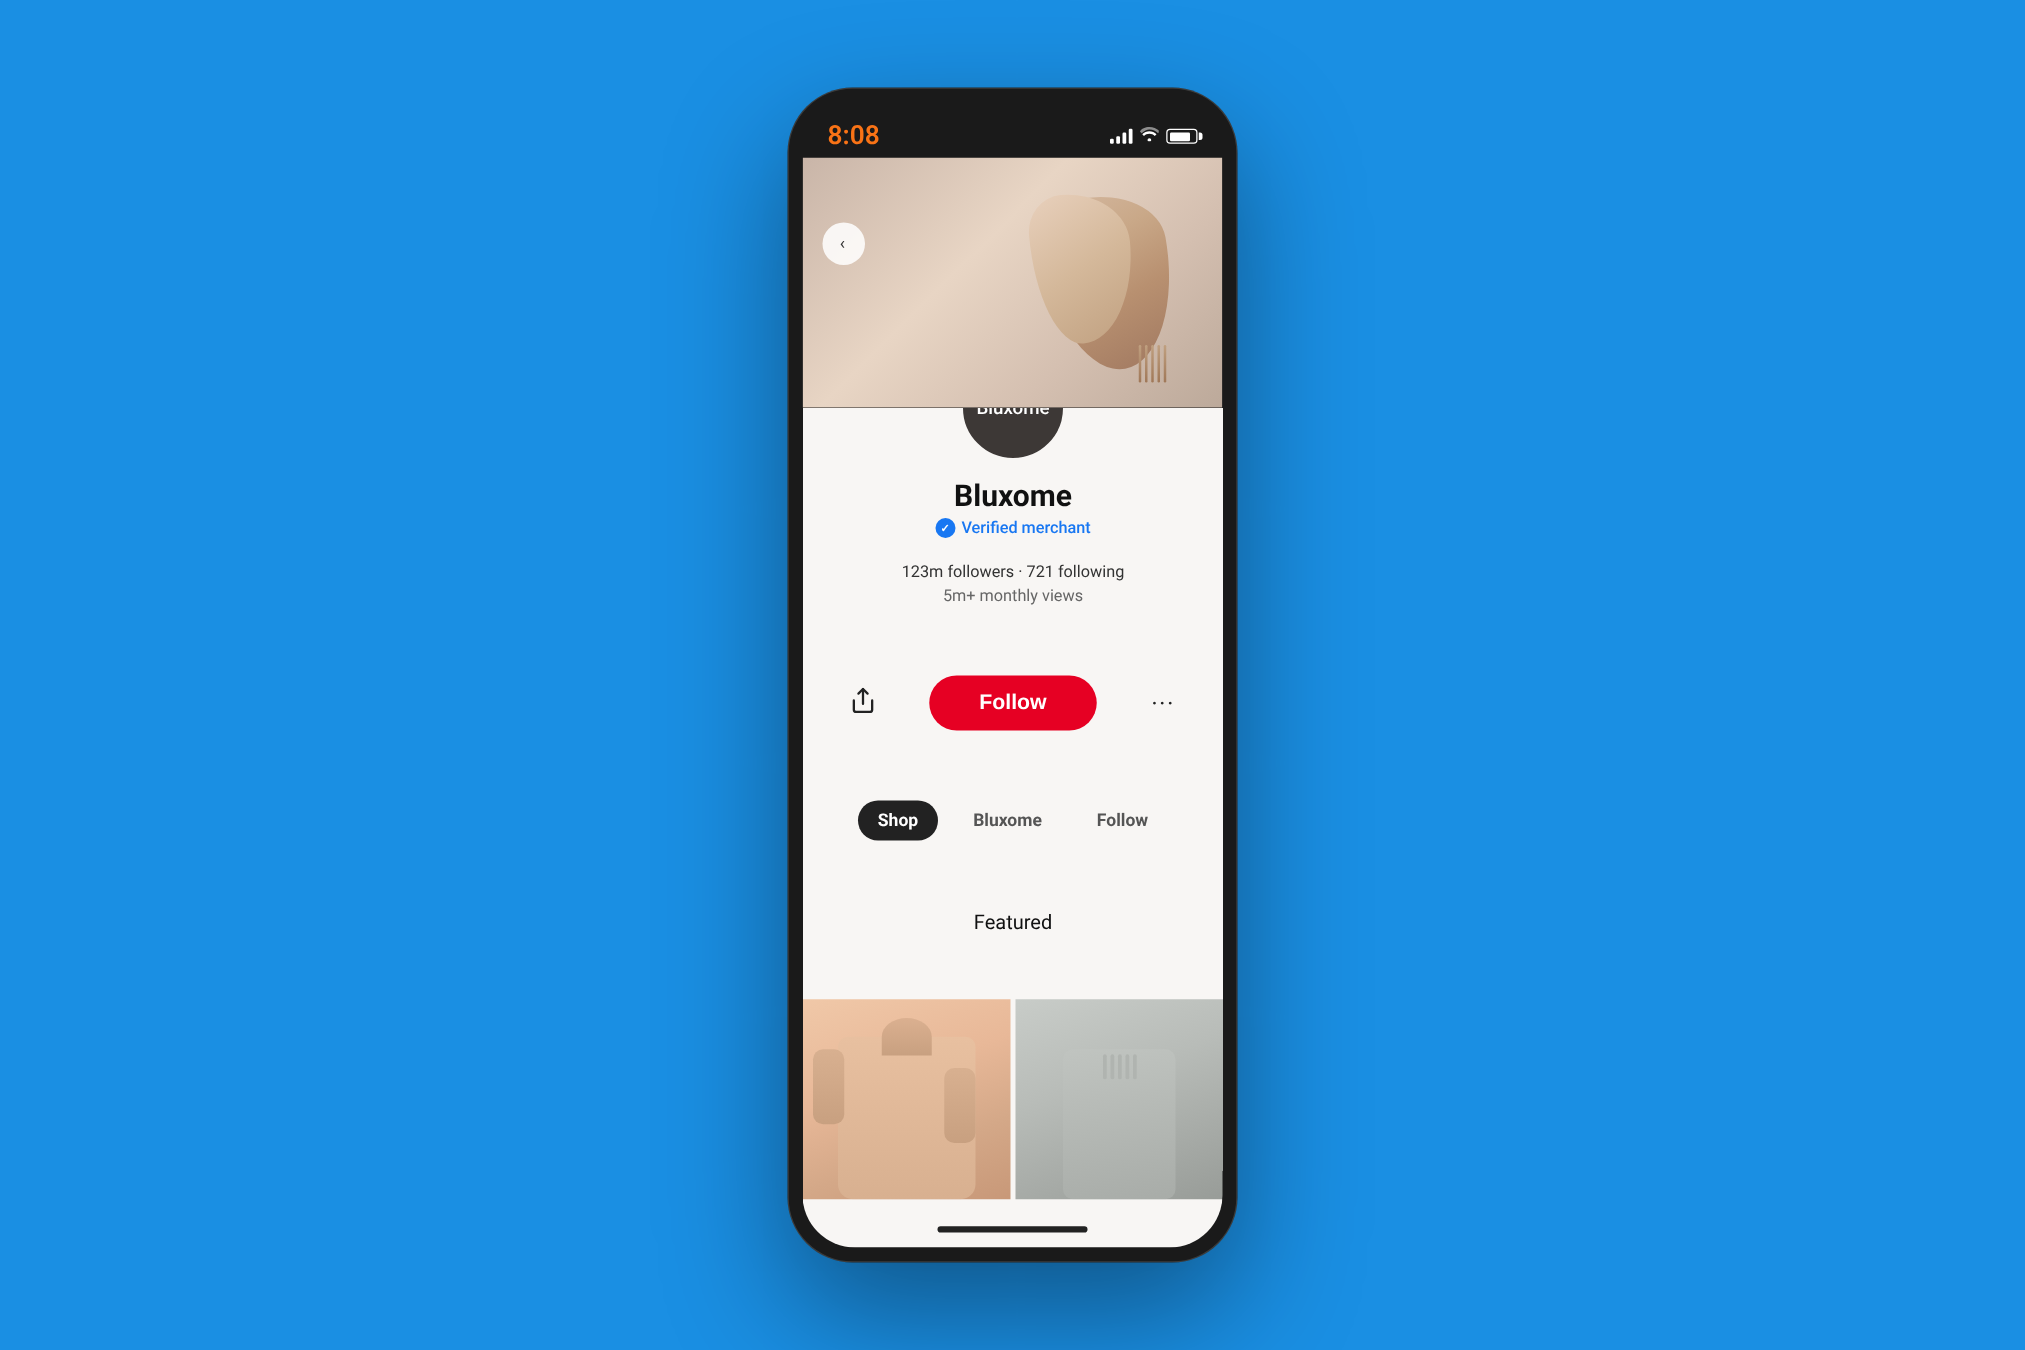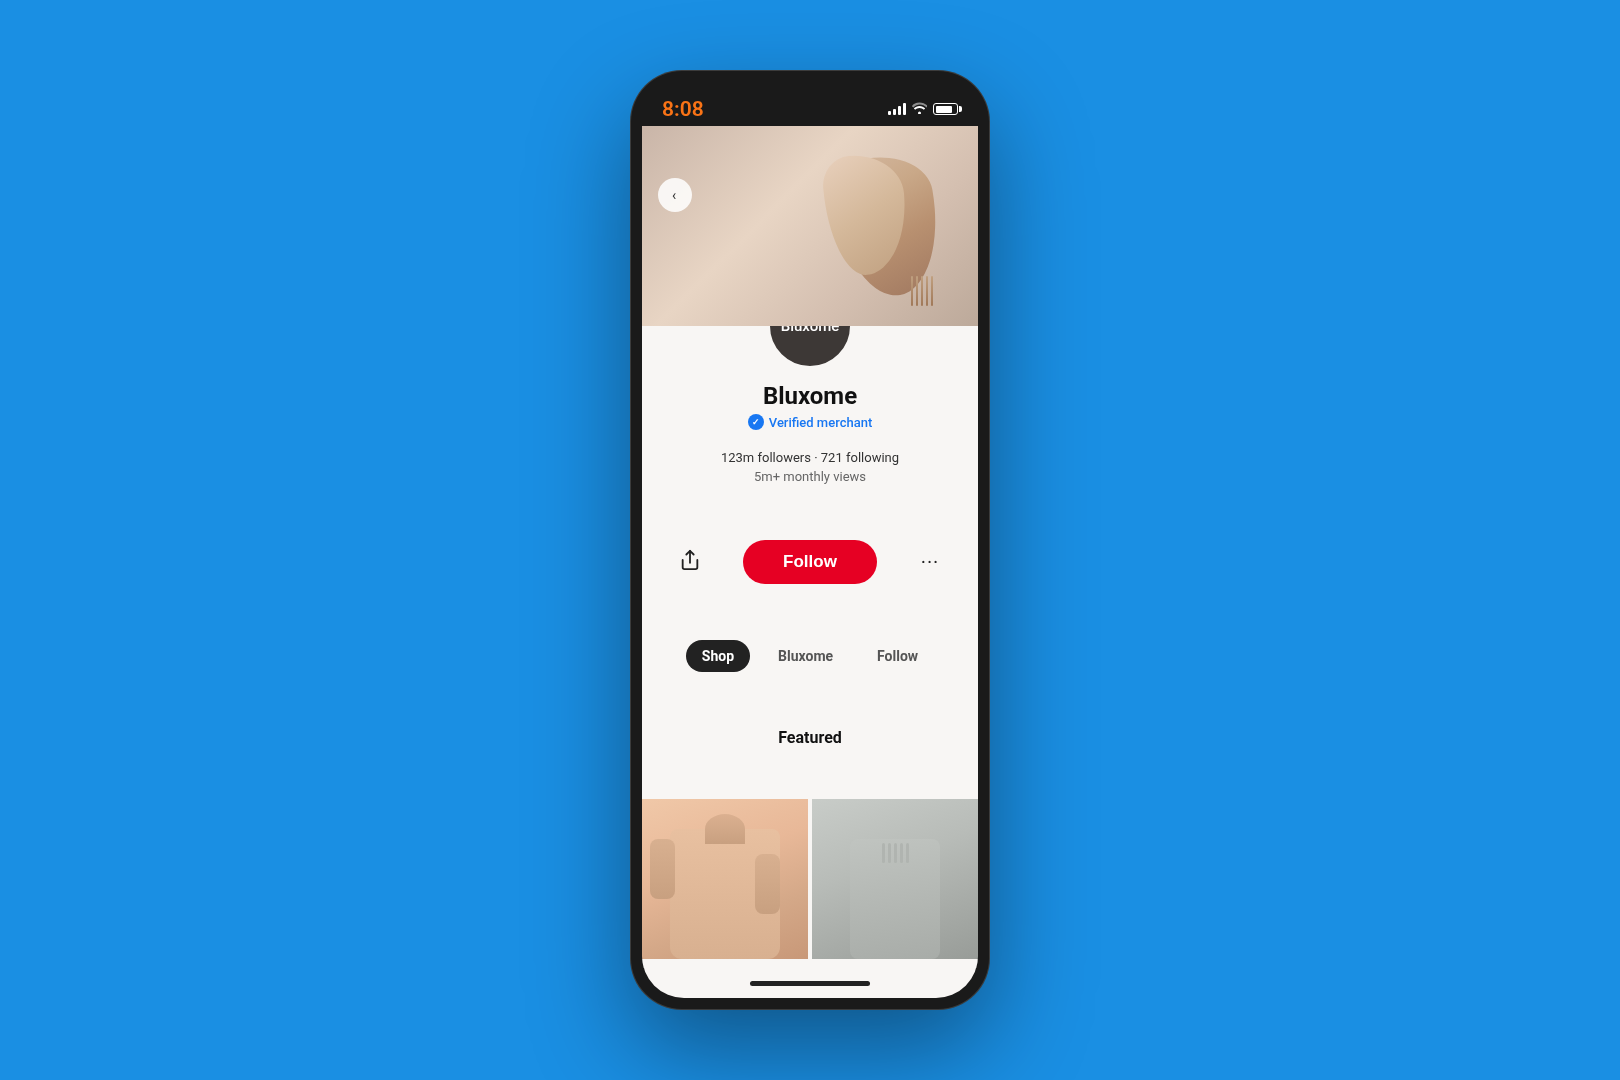--- a/index.html
+++ b/index.html
@@ -336,21 +336,21 @@
       background: #222;
       color: #fff;
     }
     .tab-item.inactive {
       color: #555;
     }
 
     
     .featured-title {
       font-size: 16px;
-      font-weight: 700;
+      font-weight: 400;
       color: #111;
       margin-bottom: 12px;
     }
 
     
     .images-grid {
       display: flex;
       gap: 4px;
       width: 100%;
       padding: 0 0;

